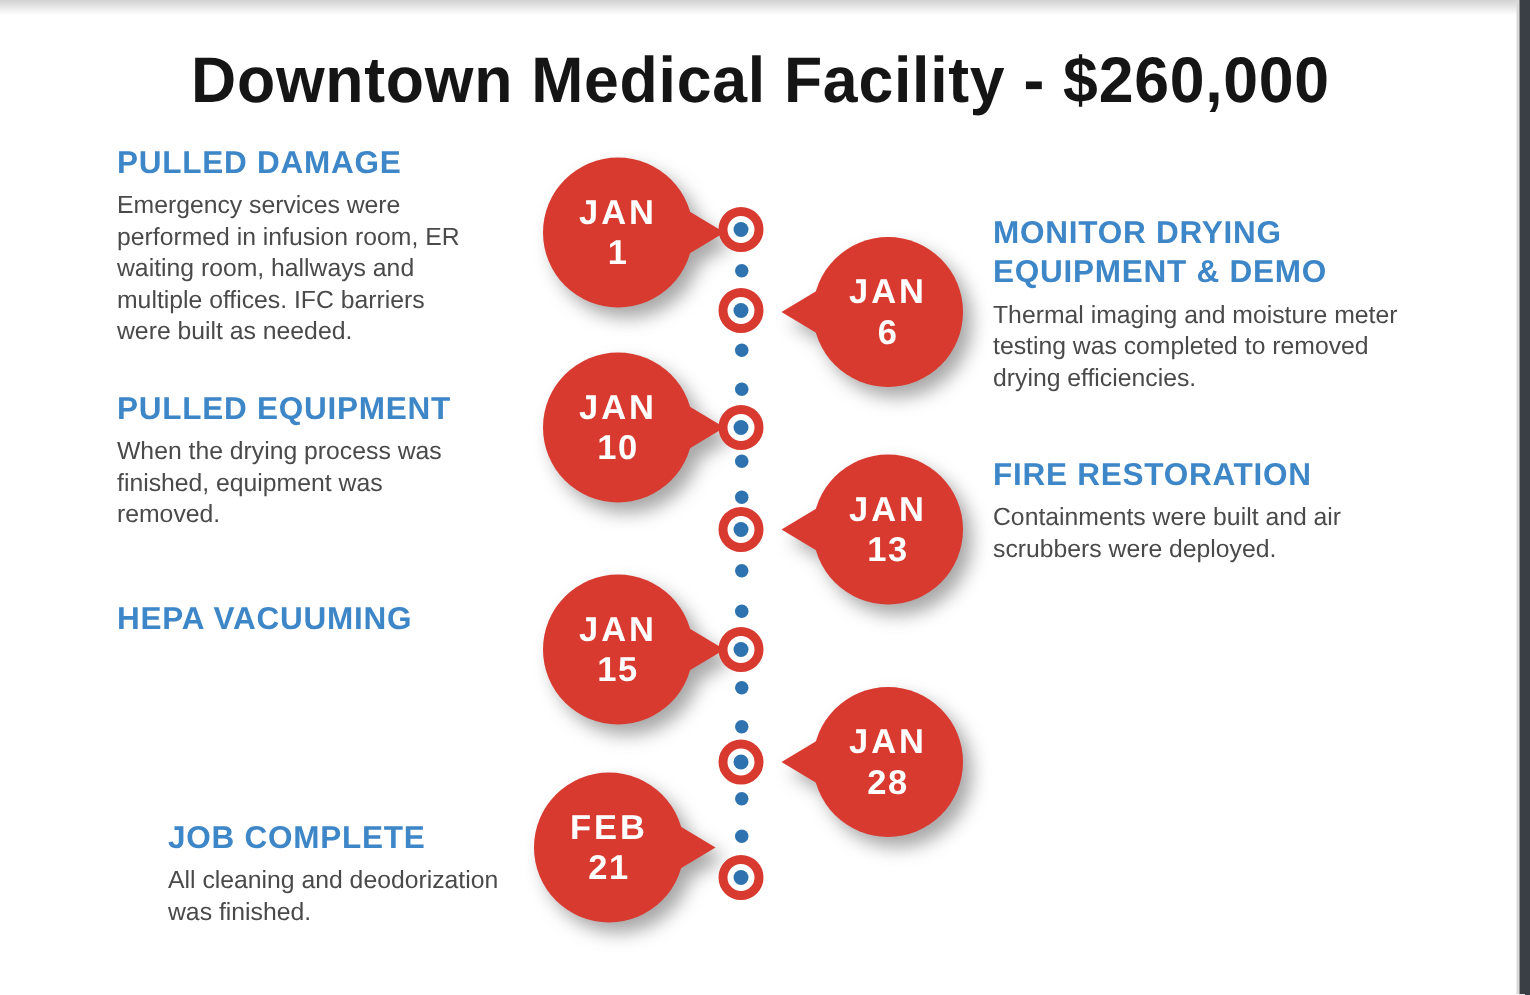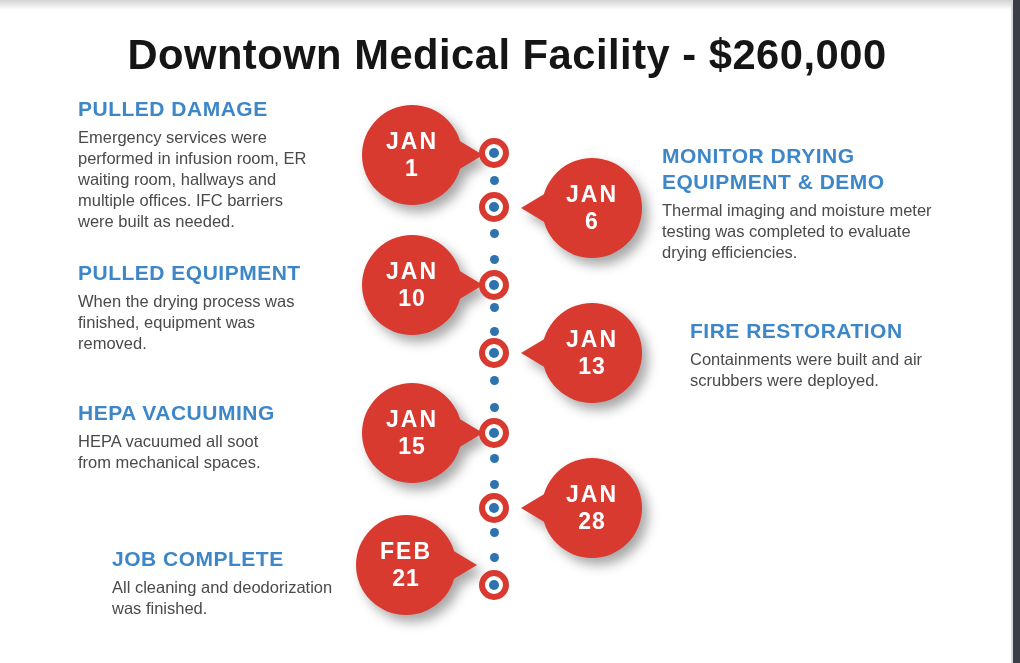--- a/index.html
+++ b/index.html
@@ -64,57 +64,56 @@
   .d9{top:528px;}.d10{top:553px;}
 
   
   .txt{position:absolute;}
   .txt-heading{font-size:21px;font-weight:bold;color:var(--blue);
     letter-spacing:0.5px;line-height:26px;margin-bottom:5px;}
   .txt-body{font-size:16.5px;line-height:21px;color:var(--body);}
   .txt0{left:78px;top:96px;width:240px;}
   .txt1{left:662px;top:143px;width:290px;}
   .txt2{left:78px;top:260px;width:240px;}
-  .txt3{left:662px;top:318px;width:290px;margin-left:28px;}
+  .txt3{left:662px;top:304px;width:290px;}
   .txt4{left:78px;top:400px;width:205px;}
   .txt5{left:662px;top:476px;width:285px;}
   .txt6{left:84px;top:546px;width:245px;margin-left:28px;}
 </style>
 </head>
 <body>
 
 <div class="canvas">
 
   <div class="top-strip"></div>
 
   <div class="page-title">Downtown Medical Facility - $260,000</div>
 
   <div class="txt txt0">
     <div class="txt-heading">PULLED DAMAGE</div>
     <div class="txt-body">Emergency services were performed in infusion room, ER waiting room, hallways and multiple offices. IFC barriers were built as needed.</div>
   </div>
 
   <div class="txt txt1">
     <div class="txt-heading">MONITOR DRYING EQUIPMENT &amp; DEMO</div>
-    <div class="txt-body">Thermal imaging and moisture meter testing was completed to evaluate drying efficiencies.</div>
+    <div class="txt-body">Thermal imaging and moisture meter testing was completed to removed drying efficiencies.</div>
   </div>
 
   <div class="txt txt2">
     <div class="txt-heading">PULLED EQUIPMENT</div>
     <div class="txt-body">When the drying process was finished, equipment was removed.</div>
   </div>
 
   <div class="txt txt3">
     <div class="txt-heading">FIRE RESTORATION</div>
     <div class="txt-body">Containments were built and air scrubbers were deployed.</div>
   </div>
 
   <div class="txt txt4">
     <div class="txt-heading">HEPA VACUUMING</div>
-    <div class="txt-body">HEPA vacuumed all soot from mechanical spaces.</div>
   </div>
 
 
   <div class="txt txt6">
     <div class="txt-heading">JOB COMPLETE</div>
     <div class="txt-body">All cleaning and deodorization was finished.</div>
   </div>
 
   <div class="bubble left ev0">
     <div class="bubble-circle">

